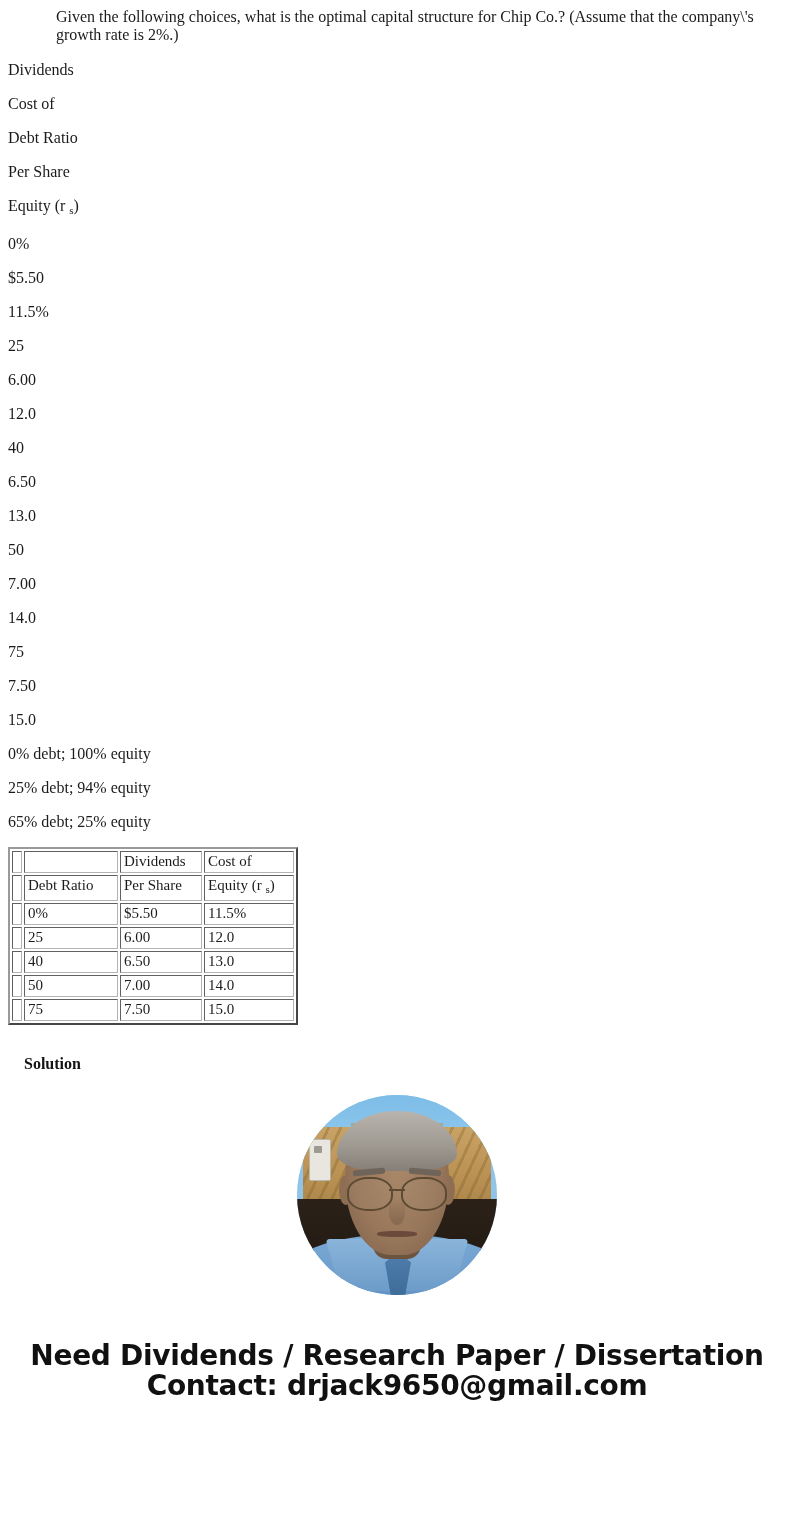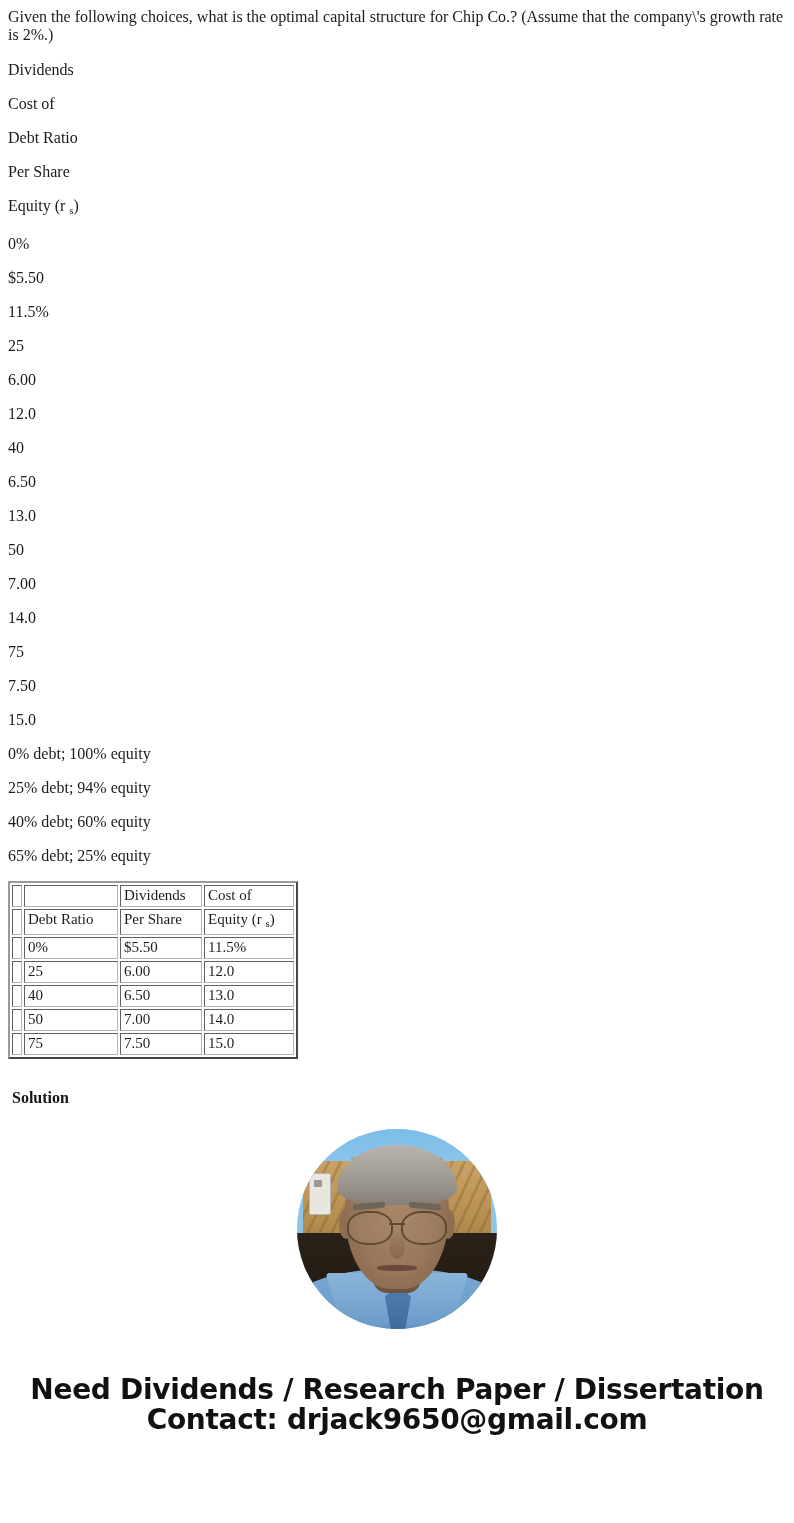--- a/index.html
+++ b/index.html
@@ -26,20 +26,21 @@
   .para {
     font-size: 16px;
     line-height: 18px;
     margin: 0 0 16px 0;
     padding: 0 8px 0 8px;
     color: #1b1b1b;
   }
   .para:first-child { margin-top: 8px; }
   .qline {
     margin-bottom: 17px;
+    margin-left: 48px;
   }
   sub.sm {
     font-size: 11px;
     vertical-align: -3px;
   }
 
   
   .tbl-wrap {
     padding: 0 8px;
     margin-top: 4px;
@@ -67,21 +68,21 @@
   td.c-spacer { width: 2px; padding: 0; border: 1px inset #b4b4b4; }
   td.c-ratio  { width: 86px; }
   td.c-div    { width: 74px; }
   td.c-cost   { width: 82px; }
 
   
   .solution-h {
     font-size: 16px;
     font-weight: bold;
     margin: 30px 0 0 0;
-    padding: 0 12px;
+    padding: 0 24px;
     color: #141414;
     font-family: "Liberation Serif", "DejaVu Serif", serif;
   }
 
   
   .avatar-block {
     margin-top: 22px;
     display: flex;
     justify-content: center;
   }
@@ -228,21 +229,20 @@
   <p class="para">13.0</p>
   <p class="para">50</p>
   <p class="para">7.00</p>
   <p class="para">14.0</p>
   <p class="para">75</p>
   <p class="para">7.50</p>
   <p class="para">15.0</p>
 
   <p class="para">0% debt; 100% equity</p>
   <p class="para">25% debt; 94% equity</p>
-  <p class="para">40% debt; 60% equity</p>
   <p class="para">65% debt; 25% equity</p>
 
   <div class="tbl-wrap">
     <table class="data">
       <tbody>
         <tr>
           <td class="c-spacer"></td>
           <td class="c-ratio"></td>
           <td class="c-div">Dividends</td>
           <td class="c-cost">Cost of</td>

